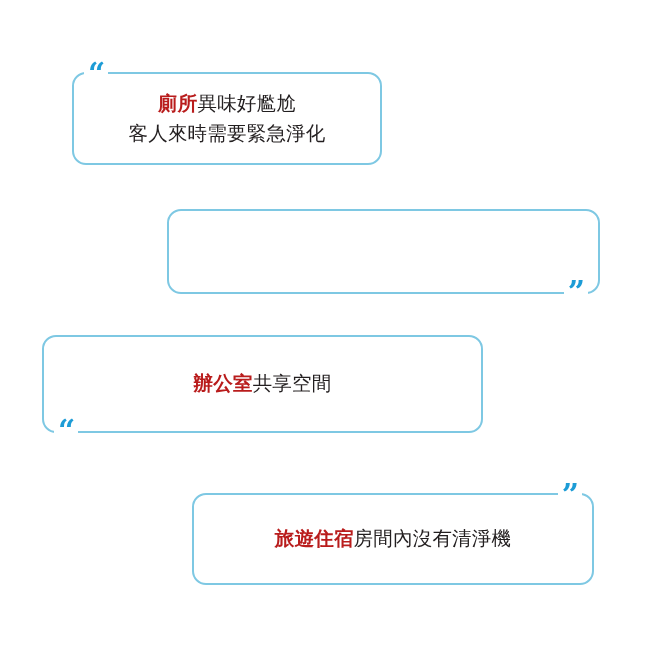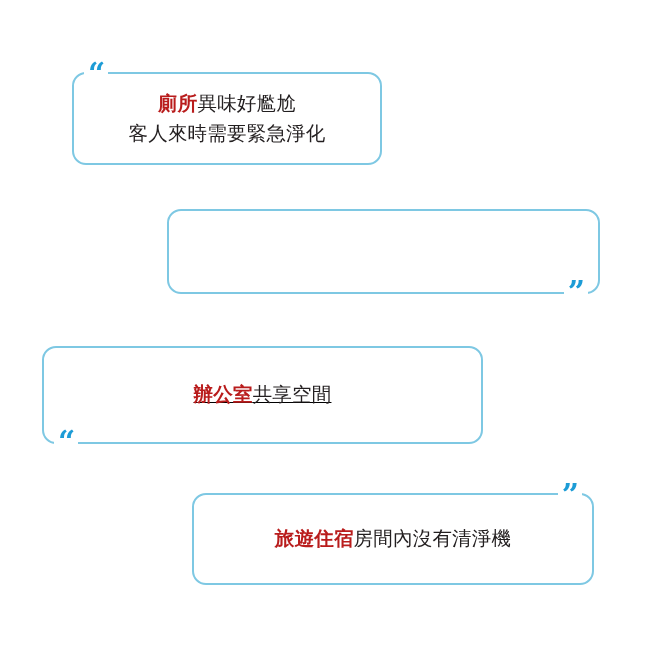--- a/index.html
+++ b/index.html
@@ -63,21 +63,21 @@
     user-select: none;
   }
   .qm-tl { top: -15px; left: 10px; }
   .qm-tr { top: -15px; right: 10px; }
   .qm-bl { bottom: -15px; left: 10px; }
   .qm-br { bottom: -15px; right: 10px; }
 
   
   #box-1 { left: 72px;  top: 72px;  width: 310px; height: 93px; }
   #box-2 { left: 167px; top: 209px; width: 433px; height: 85px; }
-  #box-3 { left: 42px;  top: 346px; width: 441px; height: 98px; text-decoration: underline; }
+  #box-3 { left: 42px;  top: 335px; width: 441px; height: 98px; }
   #box-4 { left: 192px; top: 493px; width: 402px; height: 92px; }
 </style>
 </head>
 <body>
 
 <div id="stage">
 
   <div class="quote-box" id="box-1">
     <span class="quote-mark qm-tl">“</span>
     <div class="quote-text"><span class="hl">廁所</span><span>異味好尷尬</span></div>

